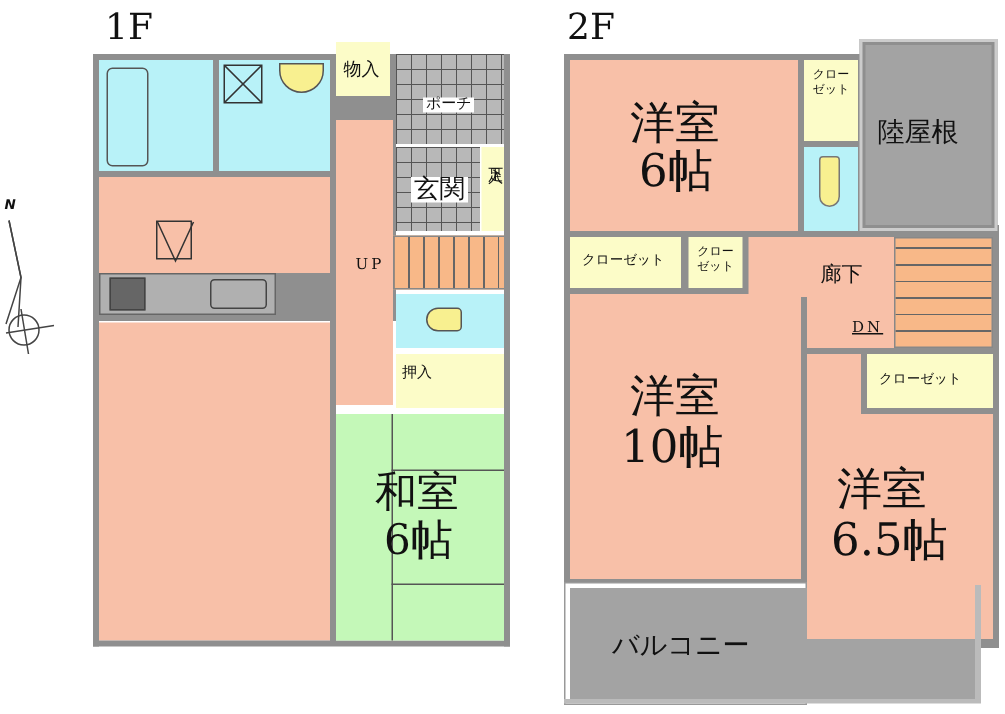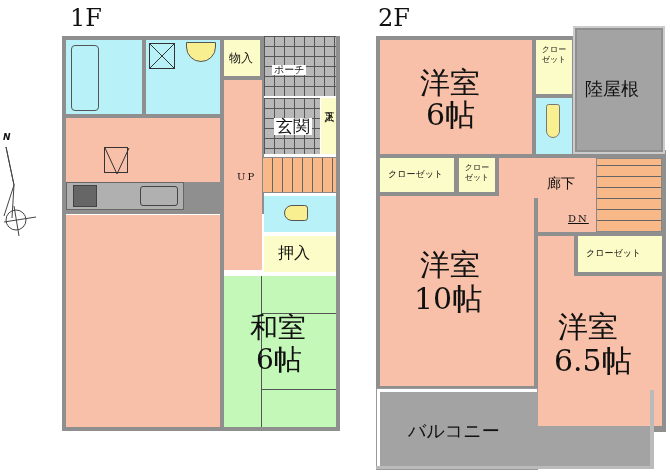--- a/index.html
+++ b/index.html
@@ -55,29 +55,29 @@
 
   <div class="room cyan" style="left:66px;top:40px;width:76px;height:74px;">
     <div class="abs" style="left:5px;top:5px;width:28px;height:66px;border:1px solid #555;border-radius:4px;"></div>
   </div>
 
   <div class="room cyan" style="left:146px;top:40px;width:74px;height:74px;">
     <div class="abs" style="left:3px;top:3px;width:26px;height:26px;border:1px solid #333;background:linear-gradient(45deg,transparent 48%,#333 49%,#333 51%,transparent 52%),linear-gradient(-45deg,transparent 48%,#333 49%,#333 51%,transparent 52%);"></div>
     <div class="abs" style="left:40px;top:2px;width:30px;height:20px;background:#f8f090;border:1px solid #555;border-radius:0 0 15px 15px;"></div>
   </div>
 
-  <div class="room cream" style="left:224px;top:40px;width:36px;height:36px;">
+  <div class="room cream" style="left:224px;top:28px;width:36px;height:36px;">
     <div class="lbl sm" style="left:5px;top:12px;">物入</div>
   </div>
 
   <div class="room pink" style="left:224px;top:80px;width:38px;height:190px;"></div>
   <div class="lbl xs" style="left:237px;top:172px;font-size:10px;letter-spacing:2px;">UP</div>
 
   <div class="room tile" style="left:264px;top:36px;width:76px;height:60px;">
-    <div class="lbl xs boxlbl" style="left:8px;top:29px;font-size:10px;">ポーチ</div>
+    <div class="lbl xs boxlbl" style="left:18px;top:29px;font-size:10px;">ポーチ</div>
   </div>
   <div class="abs" style="left:282px;top:96px;width:36px;height:2px;background:#fff;"></div>
   <div class="room tile" style="left:264px;top:98px;width:56px;height:56px;">
     <div class="lbl sm boxlbl" style="left:10px;top:20px;font-size:17px;">玄関</div>
   </div>
   <div class="room cream" style="left:321px;top:98px;width:19px;height:56px;">
     <div class="lbl vt" style="left:3px;top:6px;font-size:10px;">下足入</div>
   </div>
 
   <div class="room orange" style="left:262px;top:157px;width:78px;height:36px;border:1px solid #888;
@@ -98,21 +98,21 @@
     <div class="abs" style="left:6px;top:2px;width:24px;height:22px;background:#666;border:1px solid #444;"></div>
     <div class="abs" style="left:73px;top:3px;width:38px;height:20px;border:1px solid #444;border-radius:3px;"></div>
   </div>
   <div class="room pink" style="left:66px;top:215px;width:154px;height:212px;">
   </div>
   <div class="abs wall" style="left:62px;top:114px;width:4px;height:317px;"></div>
   <div class="abs wall" style="left:62px;top:427px;width:278px;height:4px;"></div>
   <div class="abs wall" style="left:220px;top:118px;width:4px;height:312px;"></div>
 
   <div class="room cream" style="left:264px;top:236px;width:76px;height:36px;">
-    <div class="lbl sm" style="left:14px;top:9px;font-size:16px;">押入</div>
+    <div class="lbl sm" style="left:4px;top:9px;font-size:10px;font-family:Liberation Mono, monospace;">押入</div>
   </div>
   <div class="abs wall" style="left:336px;top:36px;width:4px;height:395px;"></div>
 
   <div class="room green" style="left:224px;top:276px;width:112px;height:151px;
        background-image:linear-gradient(#555,#555),linear-gradient(#555,#555),linear-gradient(#555,#555);
        background-size:1px 151px,112px 1px,112px 1px;background-repeat:no-repeat;background-position:37px 0,37px 37px,37px 113px;">
     <div class="lbl big" style="left:26px;top:38px;font-size:28px;">和室</div>
     <div class="lbl big" style="left:32px;top:70px;font-size:28px;">6帖</div>
   </div>
 </div>

